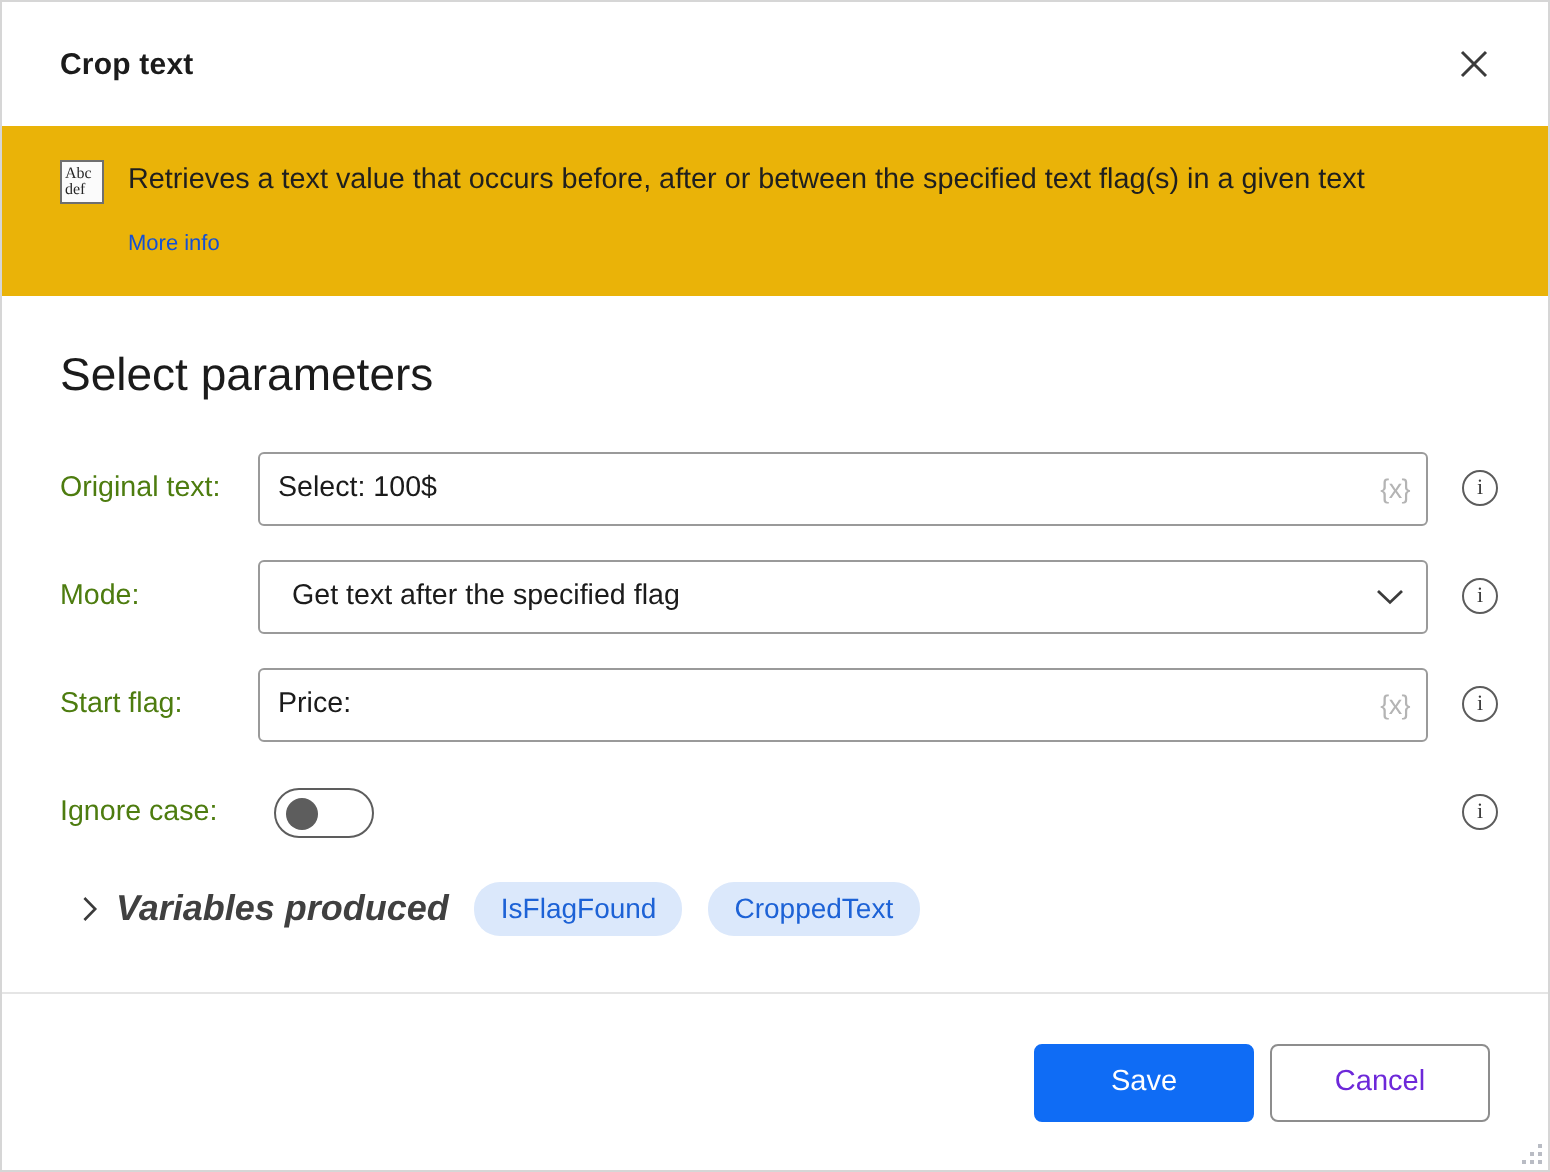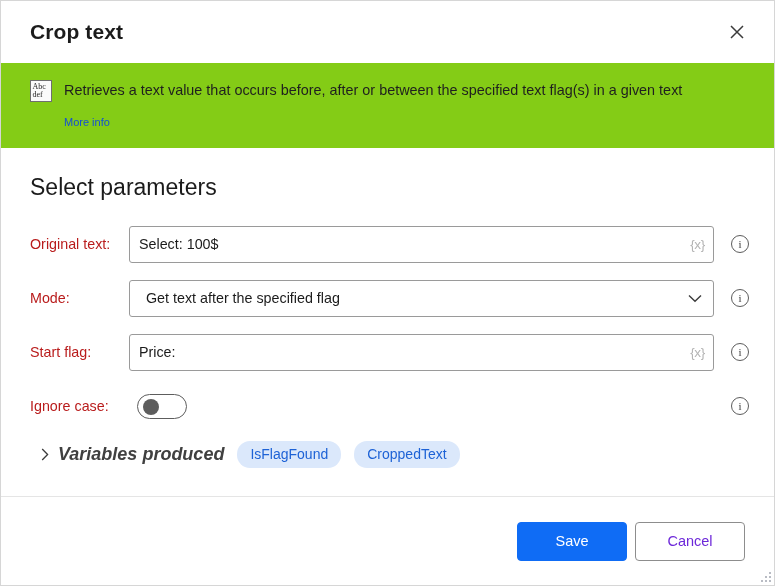--- a/index.html
+++ b/index.html
@@ -23,38 +23,38 @@
   
   .titlebar {
     height: 62px;
     flex: 0 0 62px;
     display: flex;
     align-items: center;
     padding: 0 18px 0 29px;
     background: #ffffff;
   }
   .title {
-    font-size: 21px;
+    font-size: 15px;
     color: #1b1b1b;
     font-weight: 600;
     letter-spacing: .1px;
     flex: 1 1 auto;
   }
   .close-btn {
     width: 38px; height: 34px;
     display: flex; align-items: center; justify-content: center;
     cursor: pointer;
     background: transparent;
     border: none;
   }
 
   
   .banner {
     flex: 0 0 auto;
-    background: #84cc16;
+    background: #eab308;
     padding: 16px 20px 18px 29px;
     display: flex;
     align-items: flex-start;
     min-height: 78px;
   }
   .banner-icon {
     flex: 0 0 auto;
     width: 22px; height: 22px;
     margin-top: 1px;
     margin-right: 12px;
@@ -105,21 +105,21 @@
   .row {
     display: flex;
     align-items: center;
     margin-bottom: 16px;
     height: 38px;
   }
   .row-label {
     width: 99px;
     flex: 0 0 99px;
     font-size: 14.3px;
-    color: #b91c1c;
+    color: #4d7c0f;
     padding-right: 8px;
   }
   .field {
     position: relative;
     flex: 0 0 585px;
     height: 37px;
     border: 1px solid #9a9a9a;
     border-radius: 3px;
     background: #ffffff;
     display: flex;

